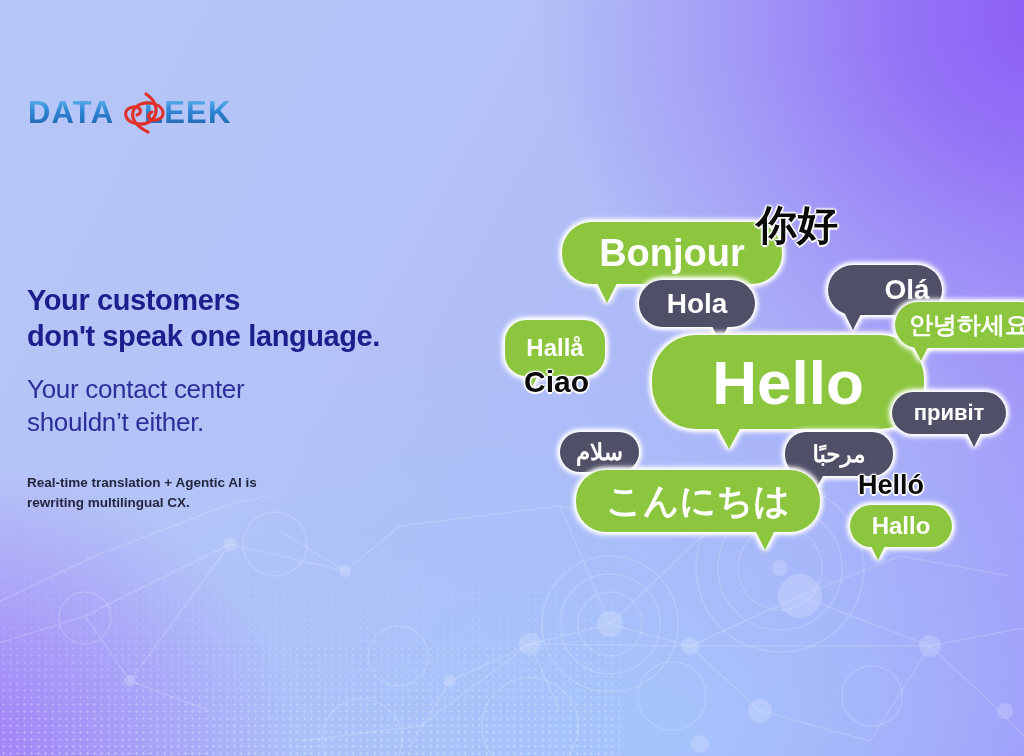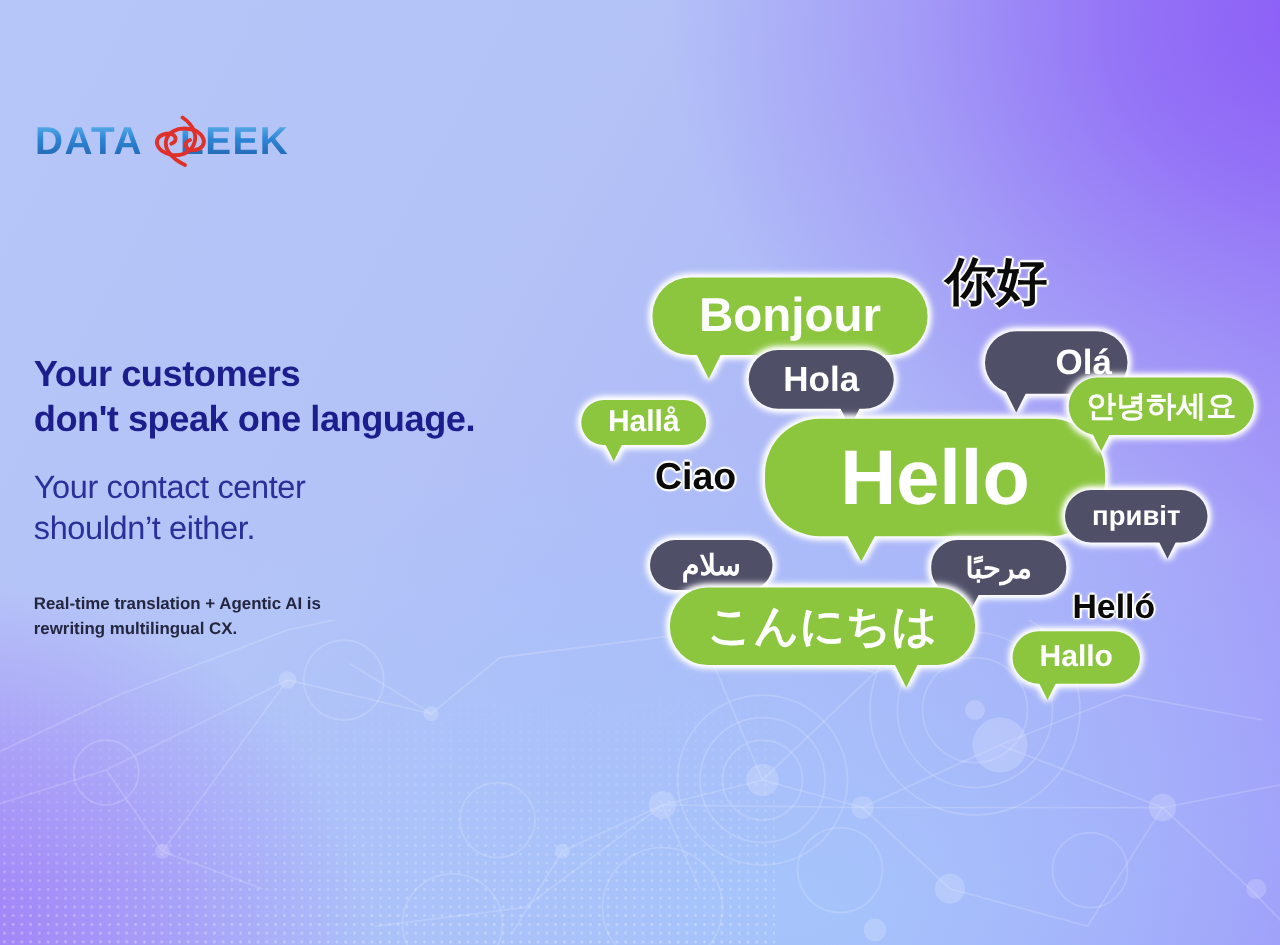--- a/index.html
+++ b/index.html
@@ -100,20 +100,21 @@
   .bubble {
     position: absolute;
     display: flex;
     align-items: center;
     justify-content: center;
     color: #ffffff;
     font-weight: 700;
     white-space: nowrap;
     border-radius: 999px;
     filter: drop-shadow(0 0 2.5px #ffffff) drop-shadow(0 0 2.5px #ffffff) drop-shadow(0 0 1.5px #ffffff);
+    margin-left: 40px;
   }
   .bubble .tail {
     position: absolute;
     width: 0; height: 0;
     border-style: solid;
   }
 
   .bubble.green { background: #8cc63f; }
   .bubble.dark  { background: #4f4f68; }
 
@@ -135,41 +136,41 @@
 
   
   #b-bonjour { left: 82px; top: 42px; width: 220px; height: 62px; font-size: 38px; border-radius: 30px; }
   #b-bonjour .tail { left: 34px; bottom: -19px; border-width: 22px 11px 0 11px; }
 
   
   #b-ciao { left: 159px; top: 100px; width: 116px; height: 47px; font-size: 28px; border-radius: 24px; }
   #b-ciao .tail { left: 72px; bottom: -15px; border-width: 18px 9px 0 9px; }
 
   
-  #b-halla { left: 25px; top: 140px; width: 100px; height: 36px; font-size: 24px; border-radius: 21px; }
+  #b-halla { left: 25px; top: 140px; width: 100px; height: 56px; font-size: 24px; border-radius: 21px; }
   #b-halla .tail { left: 18px; bottom: -13px; border-width: 16px 8px 0 8px; }
 
   
   #b-hello { left: 172px; top: 155px; width: 272px; height: 94px; font-size: 62px; border-radius: 44px; }
   #b-hello .tail { left: 64px; bottom: -20px; border-width: 24px 13px 0 13px; }
 
   
   #b-ola { left: 348px; top: 85px; width: 114px; height: 50px; font-size: 28px; border-radius: 25px; padding-left: 44px; }
   #b-ola .tail { left: 16px; bottom: -15px; border-width: 18px 9px 0 9px; }
 
   
   #b-korean { left: 415px; top: 122px; width: 148px; height: 46px; font-size: 24px; border-radius: 23px; text-align: center; }
   #b-korean .tail { left: 18px; bottom: -13px; border-width: 16px 8px 0 8px; }
 
   
   #b-privit { left: 412px; top: 212px; width: 114px; height: 42px; font-size: 22px; border-radius: 21px; }
   #b-privit .tail { left: 74px; bottom: -13px; border-width: 16px 8px 0 8px; }
 
   
-  #b-salam { left: 80px; top: 252px; width: 98px; height: 40px; font-size: 23px; border-radius: 20px; }
+  #b-salam { left: 80px; top: 252px; width: 79px; height: 40px; font-size: 23px; border-radius: 20px; }
   #b-salam .tail { left: 48px; bottom: -12px; border-width: 15px 8px 0 8px; }
 
   
   #b-marhaban { left: 305px; top: 252px; width: 108px; height: 44px; font-size: 23px; border-radius: 21px; }
   #b-marhaban .tail { left: 22px; bottom: -13px; border-width: 17px 9px 0 9px; }
 
   
   #b-konnichiwa { left: 96px; top: 290px; width: 244px; height: 62px; font-size: 36px; border-radius: 30px; }
   #b-konnichiwa .tail { left: 178px; bottom: -18px; border-width: 22px 11px 0 11px; }
 

